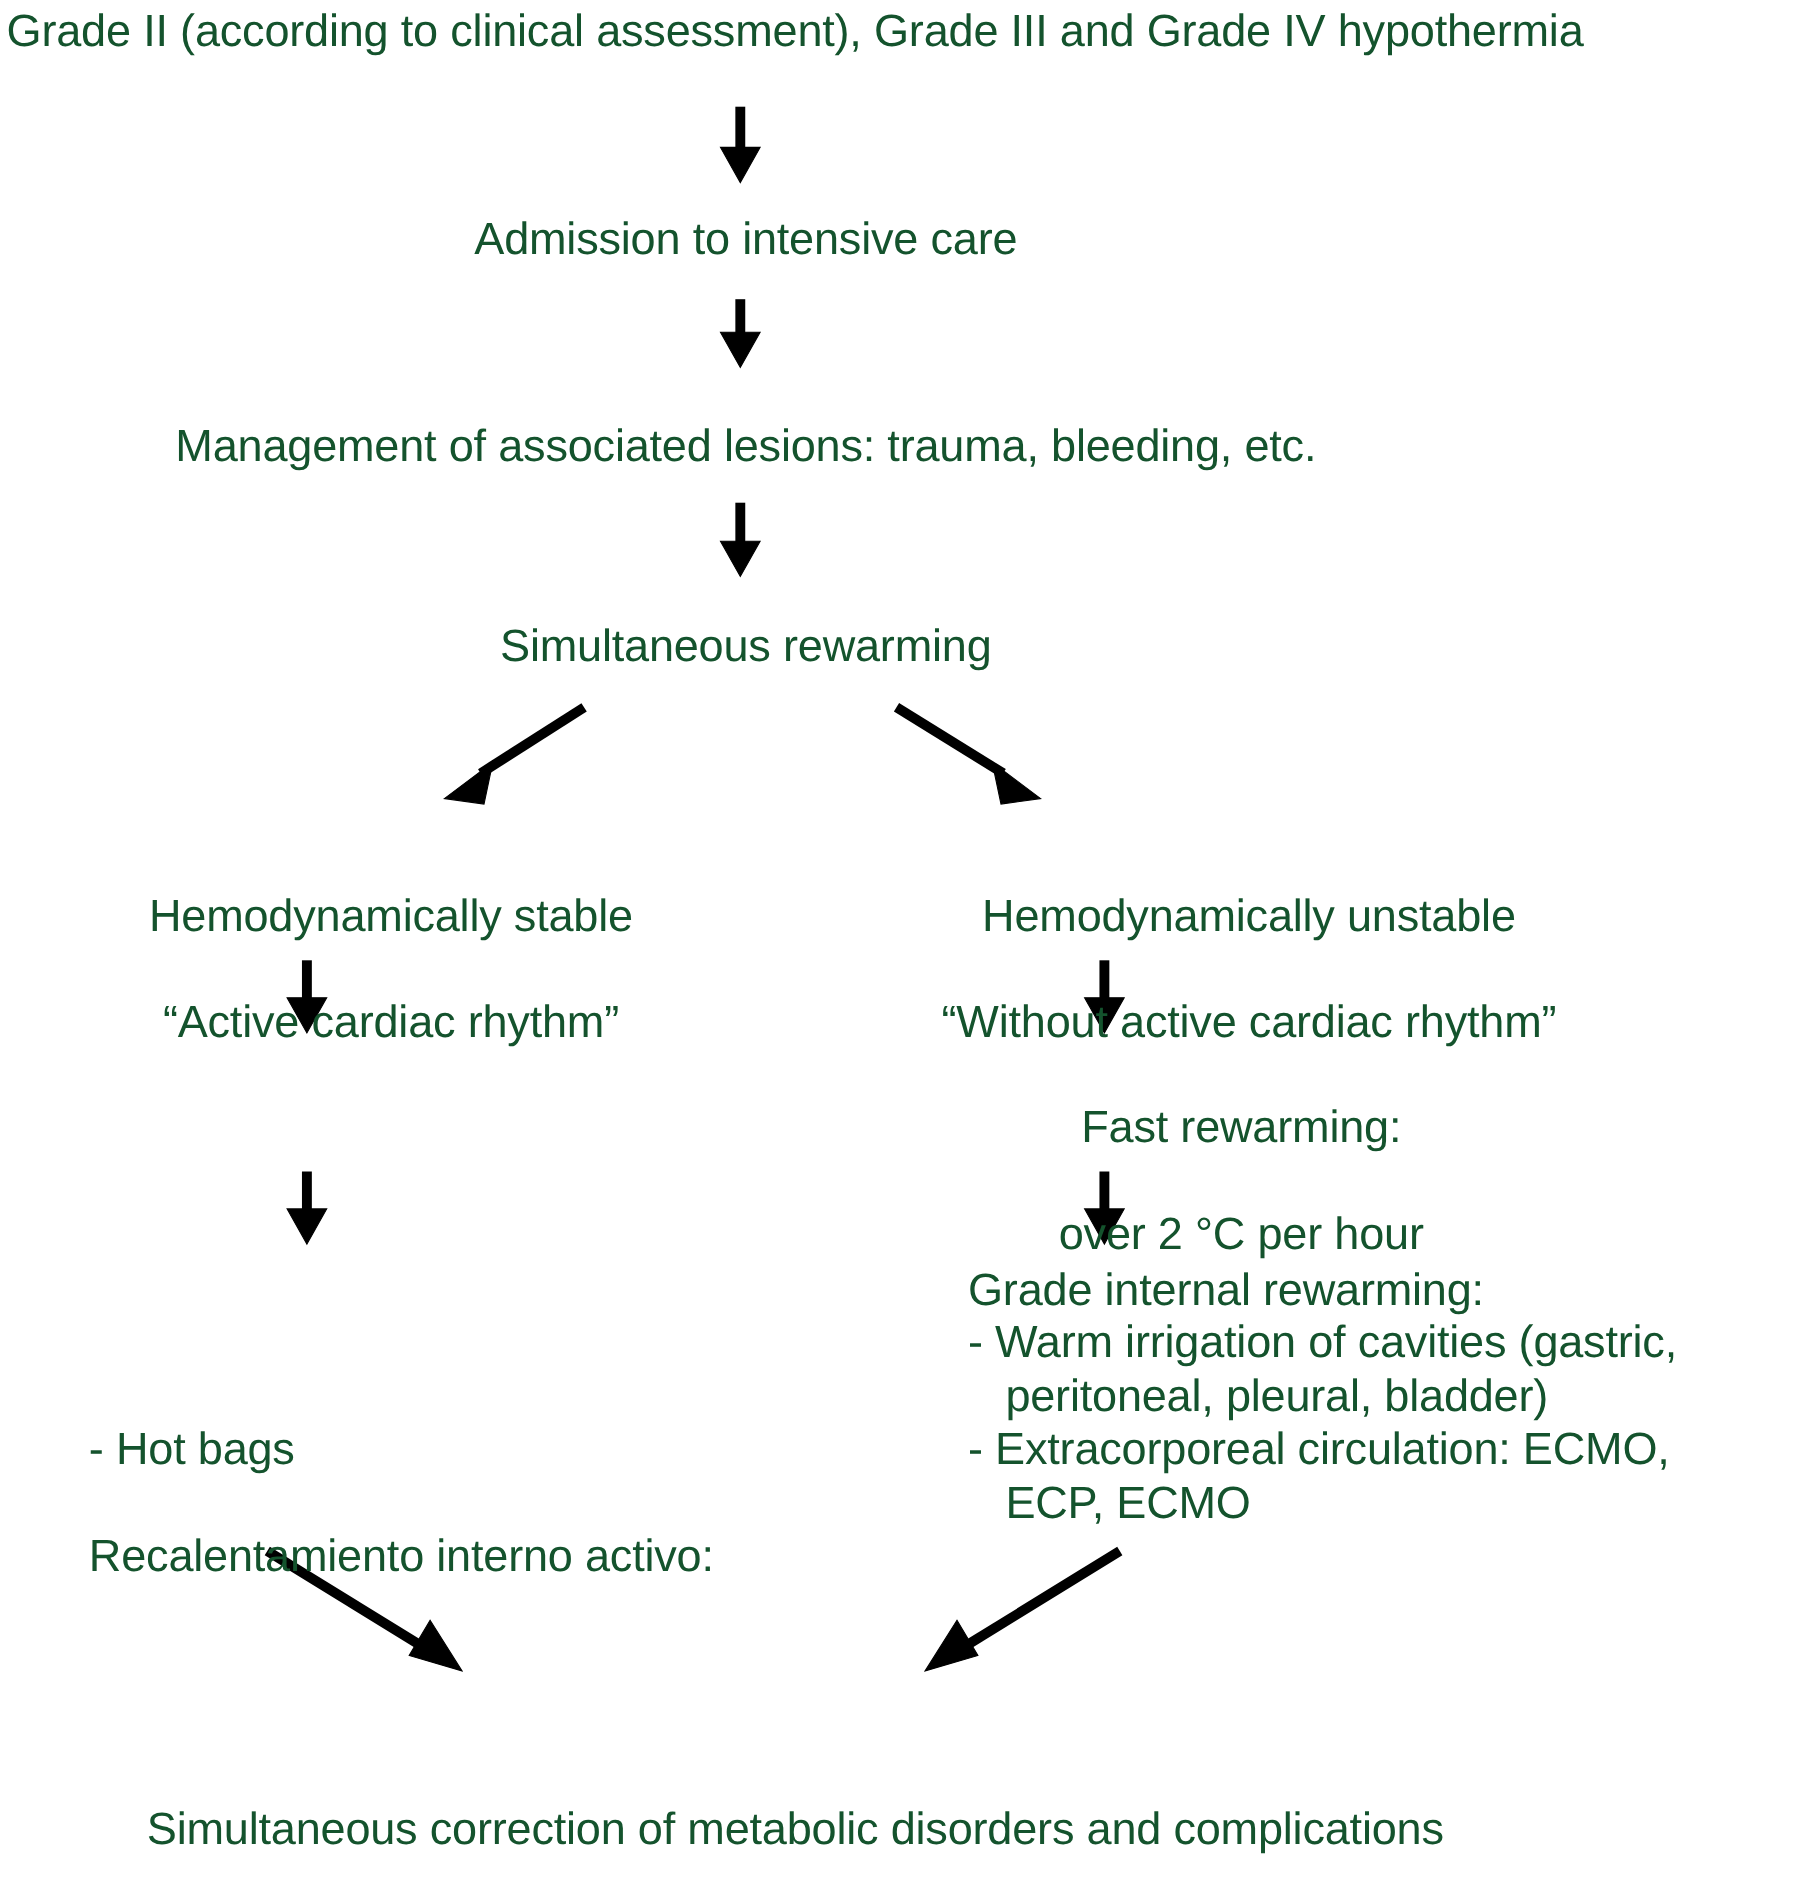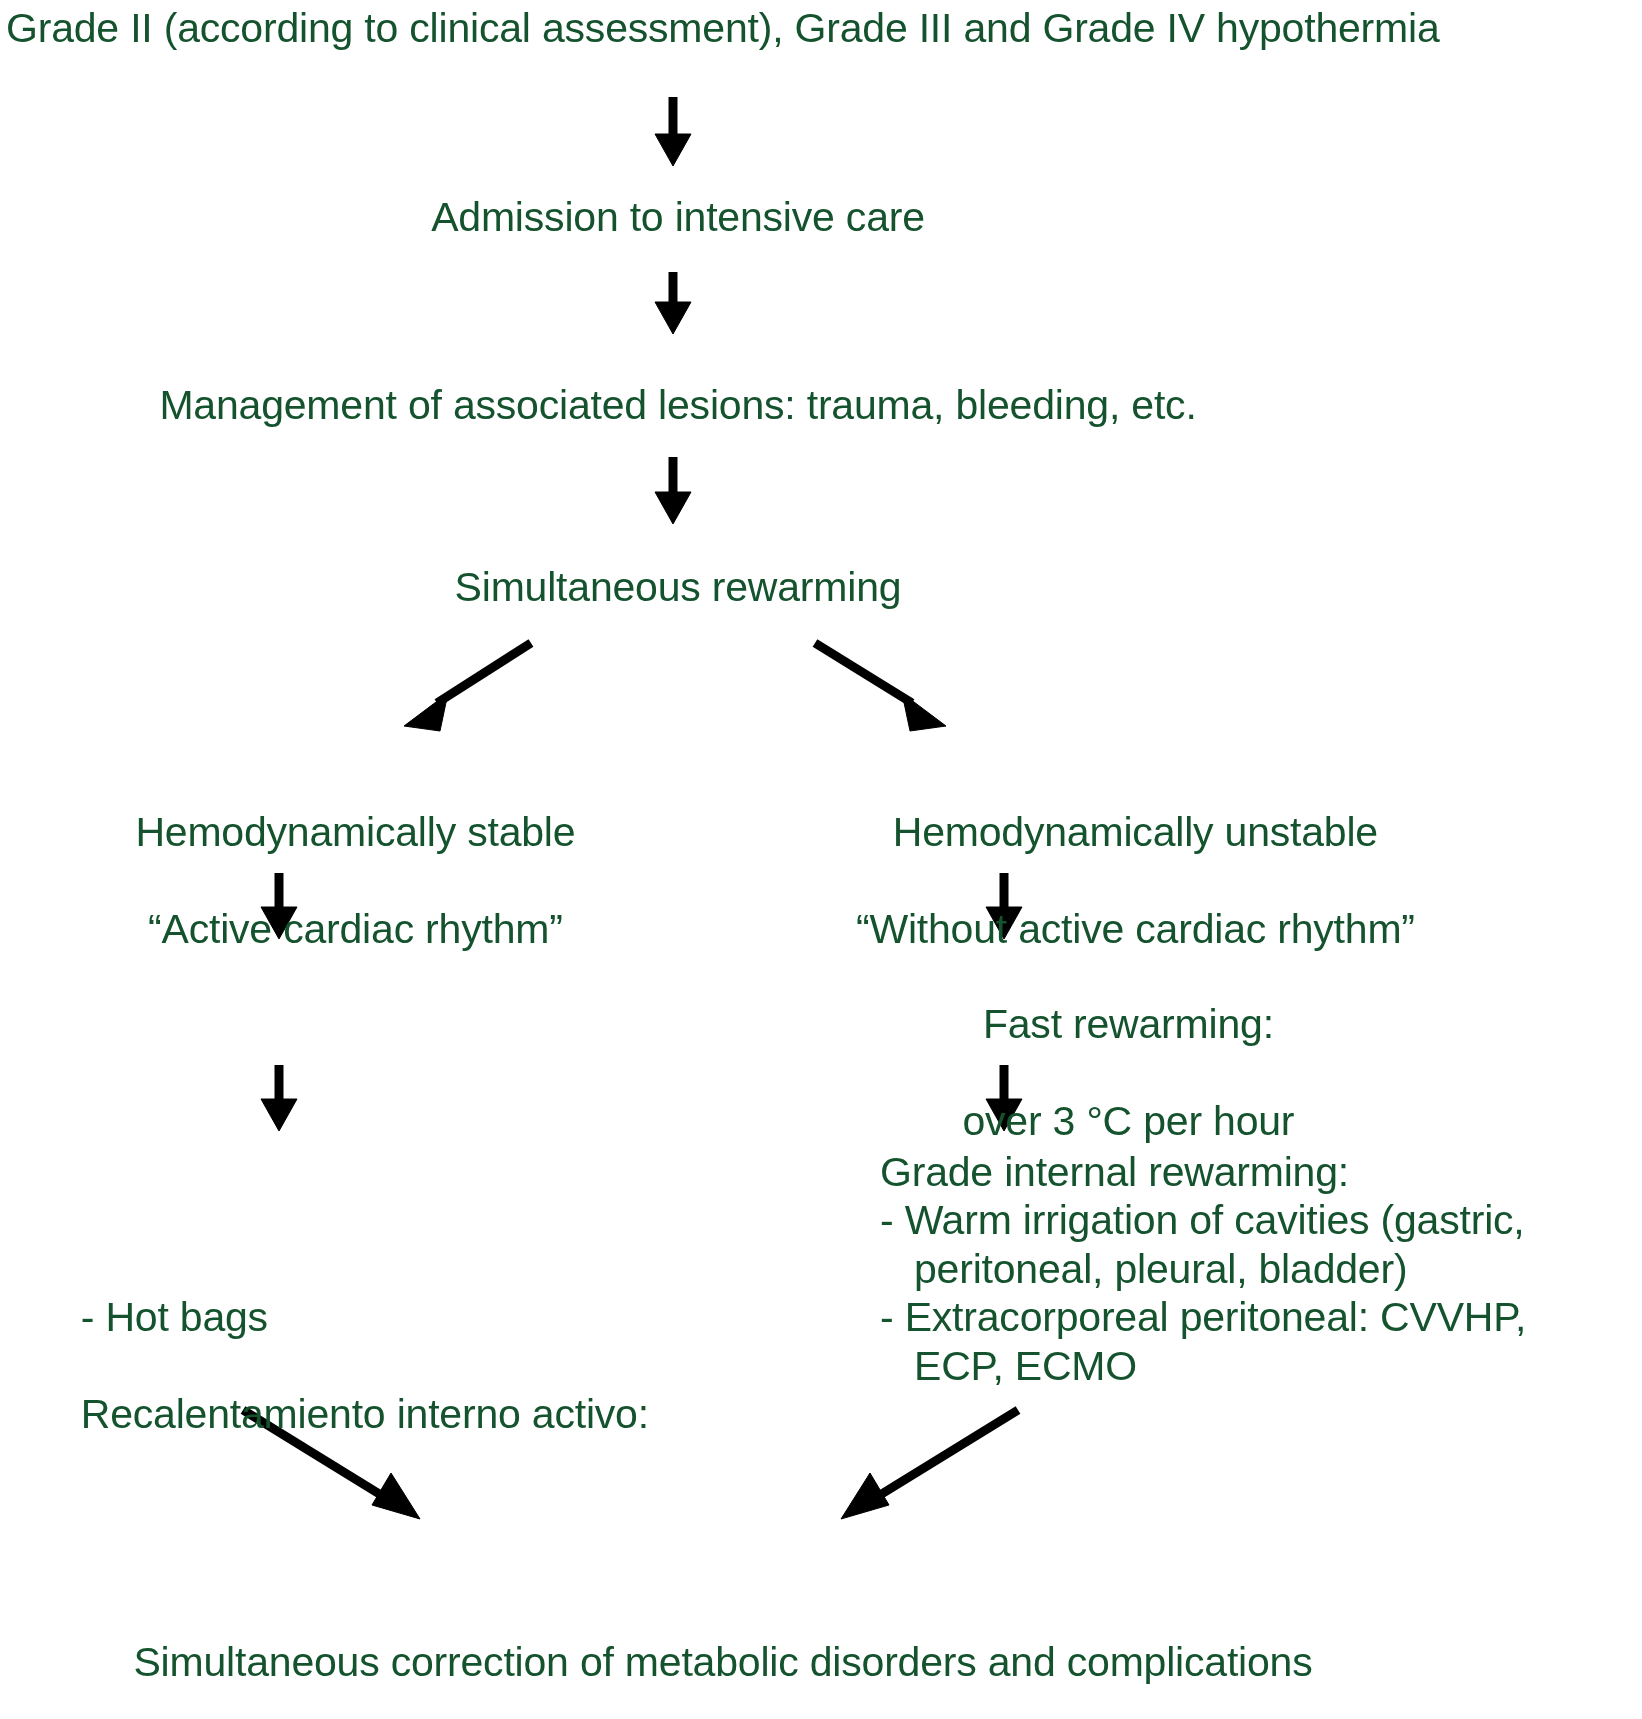--- a/index.html
+++ b/index.html
@@ -118,30 +118,30 @@
   </div>
 
   <div class="node center" style="left:333px; top:760px;">
     <span>Hemodynamically stable</span><br>
     <span>“Active cardiac rhythm”</span>
   </div>
 
 
   <div class="node center" style="left:1106px; top:952px;">
     <span>Fast rewarming:</span><br>
-    <span>over 3 °C per hour</span>
+    <span>over 2 °C per hour</span>
   </div>
 
   <div class="node left" style="left:36px; top:1148px; width:640px;">
     <br>
     <span>- Hot bags</span><br>
     <span>Recalentamiento interno activo:</span><br>
   </div>
 
   <div class="node left" style="left:880px; top:1148px; width:730px; white-space:normal;">
     <span>Grade internal rewarming:</span>
     <span class="hang">- Warm irrigation of cavities (gastric, peritoneal, pleural, bladder)</span>
-    <span class="hang">- Extracorporeal peritoneal: CVVHP, ECP, ECMO</span>
+    <span class="hang">- Extracorporeal circulation: ECMO, ECP, ECMO</span>
   </div>
 
   <div class="node center" style="left:723px; top:1638px;">Simultaneous correction of metabolic disorders and complications</div>
 
 </div>
 
 </body></html>

